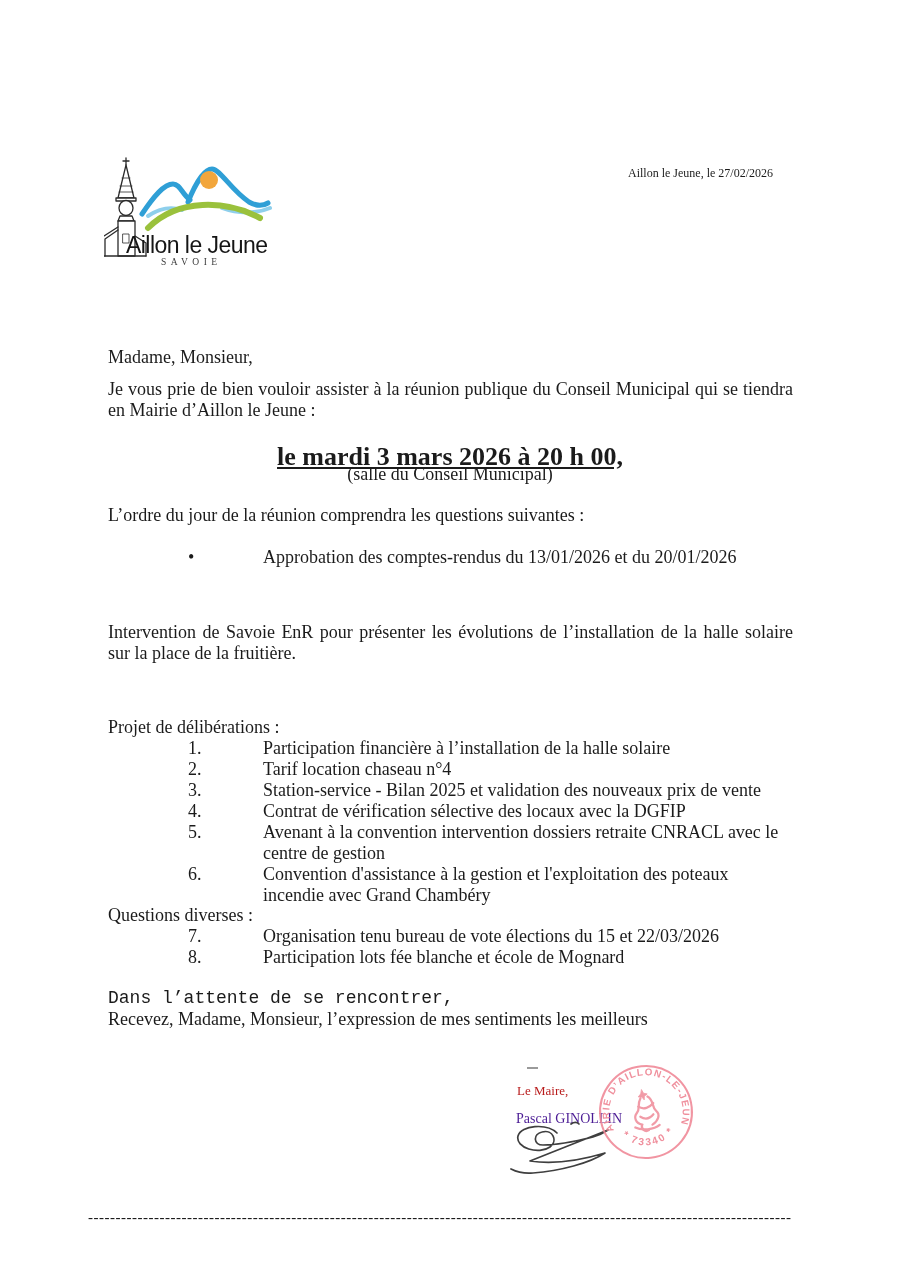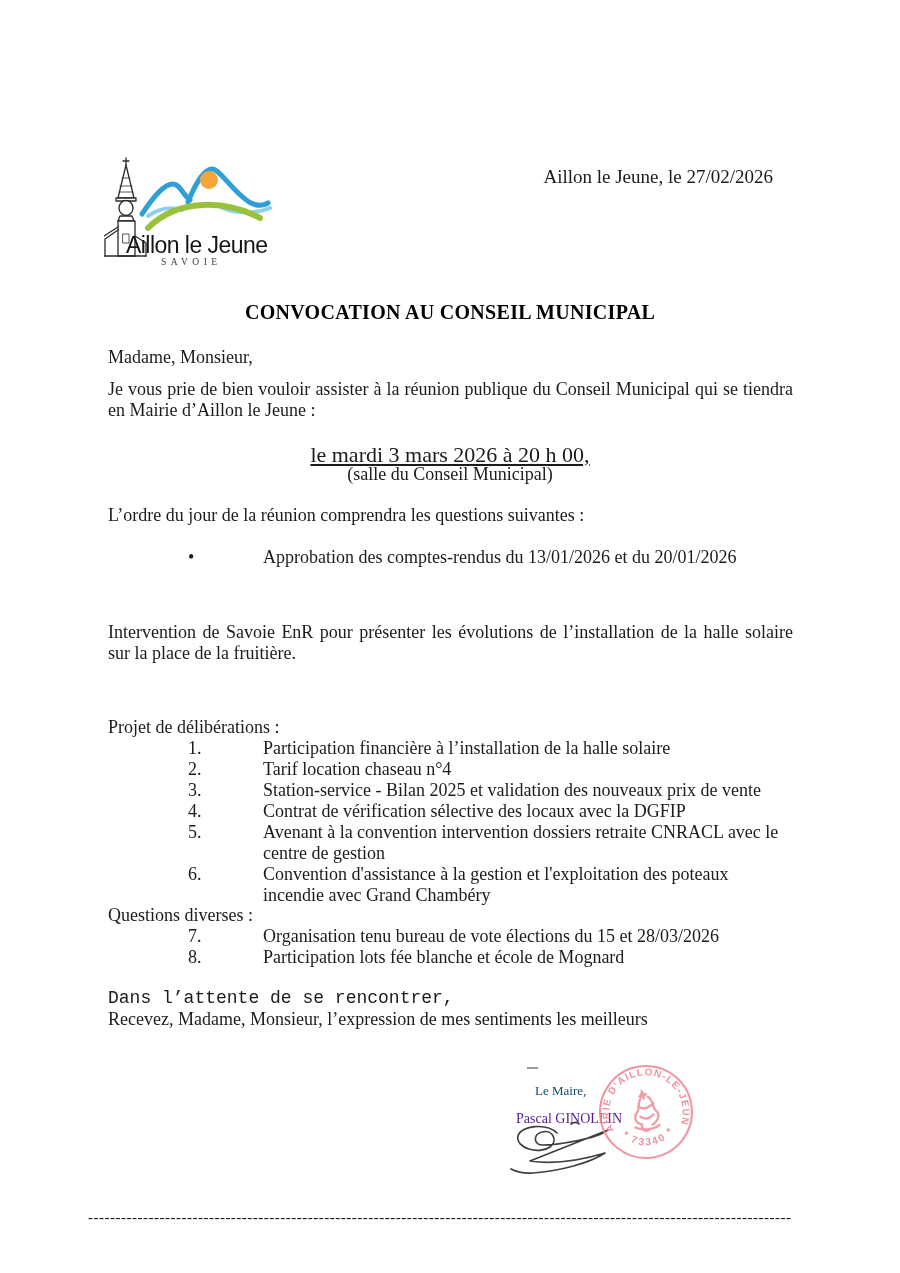--- a/index.html
+++ b/index.html
@@ -9,28 +9,28 @@
     background:#ffffff;
     font-family:"Liberation Serif", serif;
     color:#1b1b1b;
     overflow:hidden;
   }
   .abs{position:absolute;}
   .body-text{font-size:18px;line-height:21px;}
   .justify{text-align:justify;}
   .center{left:0;width:900px;text-align:center;}
   .letter-title{font-size:20px;font-weight:bold;letter-spacing:.3px;color:#000;}
-  .meeting-dt{font-size:22px;font-weight:normal;text-decoration:underline;}
+  .meeting-dt{font-size:26px;font-weight:bold;text-decoration:underline;}
   .meeting-loc{font-size:18px;}
-  .dateline{font-size:19px;text-align:right;}
+  .dateline{font-size:12px;text-align:right;}
   .list{left:108px;width:685px;font-size:18px;line-height:21px;}
   .lrow{display:flex;align-items:flex-start;}
   .lmark{margin-left:80px;width:30px;flex:0 0 30px;}
   .ltext{width:575px;margin-left:45px;}
-  .sig-role{font-size:13px;color:#0c4a6e;margin-left:18px;}
+  .sig-role{font-size:13px;color:#b91c1c;}
   .sig-name{font-size:14px;color:#4c1d95;}
   .sep{
     left:88px;top:1210px;width:703px;height:16px;
     font-size:15px;line-height:15px;letter-spacing:.5px;
     white-space:nowrap;overflow:hidden;color:#111;
   }
   .artifact-dash{left:527px;top:1067px;width:11px;height:2px;background:#9a9a9a;}
   svg text{font-family:"Liberation Sans", sans-serif;}
   svg .serif{font-family:"Liberation Serif", serif;}
 </style>
@@ -67,21 +67,20 @@
     <circle cx="105" cy="24" r="9" fill="#f2a63c"></circle>
 
     <path d="M 44,72 C 74,42 122,44 156,62" fill="none" stroke-width="6" stroke-linecap="round" stroke="#9ac13c"></path>
 
     <text x="22" y="97" font-size="23" fill="#151515" textLength="142">Aillon le Jeune</text>
     <text class="serif" x="57" y="109" font-size="9.5" letter-spacing="4.5" fill="#3c3c3c">SAVOIE</text>
   </svg>
 
   <div class="abs dateline" style="top:166px;right:127px;">Aillon le Jeune, le 27/02/2026</div>
 
-  <div class="abs center letter-title" style="top:301px;">CONVOCATION AU CONSEIL MUNICIPAL</div>
 
   <div class="abs body-text" style="left:108px;top:339px;margin-top:8px;">Madame, Monsieur,</div>
 
   <div class="abs body-text justify" style="left:108px;top:379px;width:685px;">Je vous prie de bien vouloir assister à la réunion publique du Conseil Municipal qui se tiendra en Mairie d’Aillon le Jeune :</div>
 
   <div class="abs center meeting-dt" style="top:442px;">le mardi 3 mars 2026 à 20 h 00,</div>
   <div class="abs center meeting-loc" style="top:464px;">(salle du Conseil Municipal)</div>
 
   <div class="abs body-text" style="left:108px;top:505px;">L’ordre du jour de la réunion comprendra les questions suivantes :</div>
 
@@ -121,21 +120,21 @@
       <span class="lmark">6.</span>
       <span class="ltext">Convention d'assistance à la gestion et l'exploitation des poteaux incendie avec Grand Chambéry</span>
     </div>
   </div>
 
   <div class="abs body-text" style="left:108px;top:905px;">Questions diverses :</div>
 
   <div class="abs list" style="top:926px;">
     <div class="lrow">
       <span class="lmark">7.</span>
-      <span class="ltext">Organisation tenu bureau de vote élections du 15 et 28/03/2026</span>
+      <span class="ltext">Organisation tenu bureau de vote élections du 15 et 22/03/2026</span>
     </div>
     <div class="lrow">
       <span class="lmark">8.</span>
       <span class="ltext">Participation lots fée blanche et école de Mognard</span>
     </div>
   </div>
 
   <div class="abs body-text" style="left:108px;top:988px;font-family:Liberation Mono, monospace;">Dans l’attente de se rencontrer,</div>
   <div class="abs body-text" style="left:108px;top:1009px;">Recevez, Madame, Monsieur, l’expression de mes sentiments les meilleurs</div>
 

